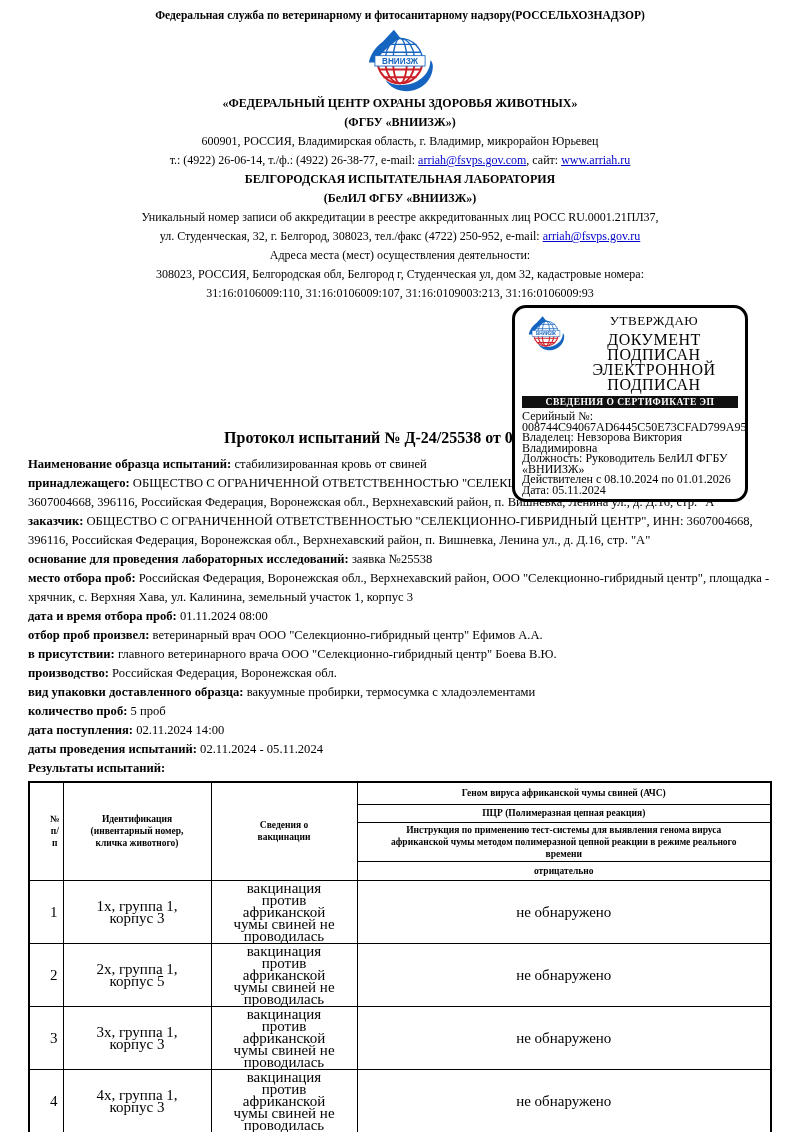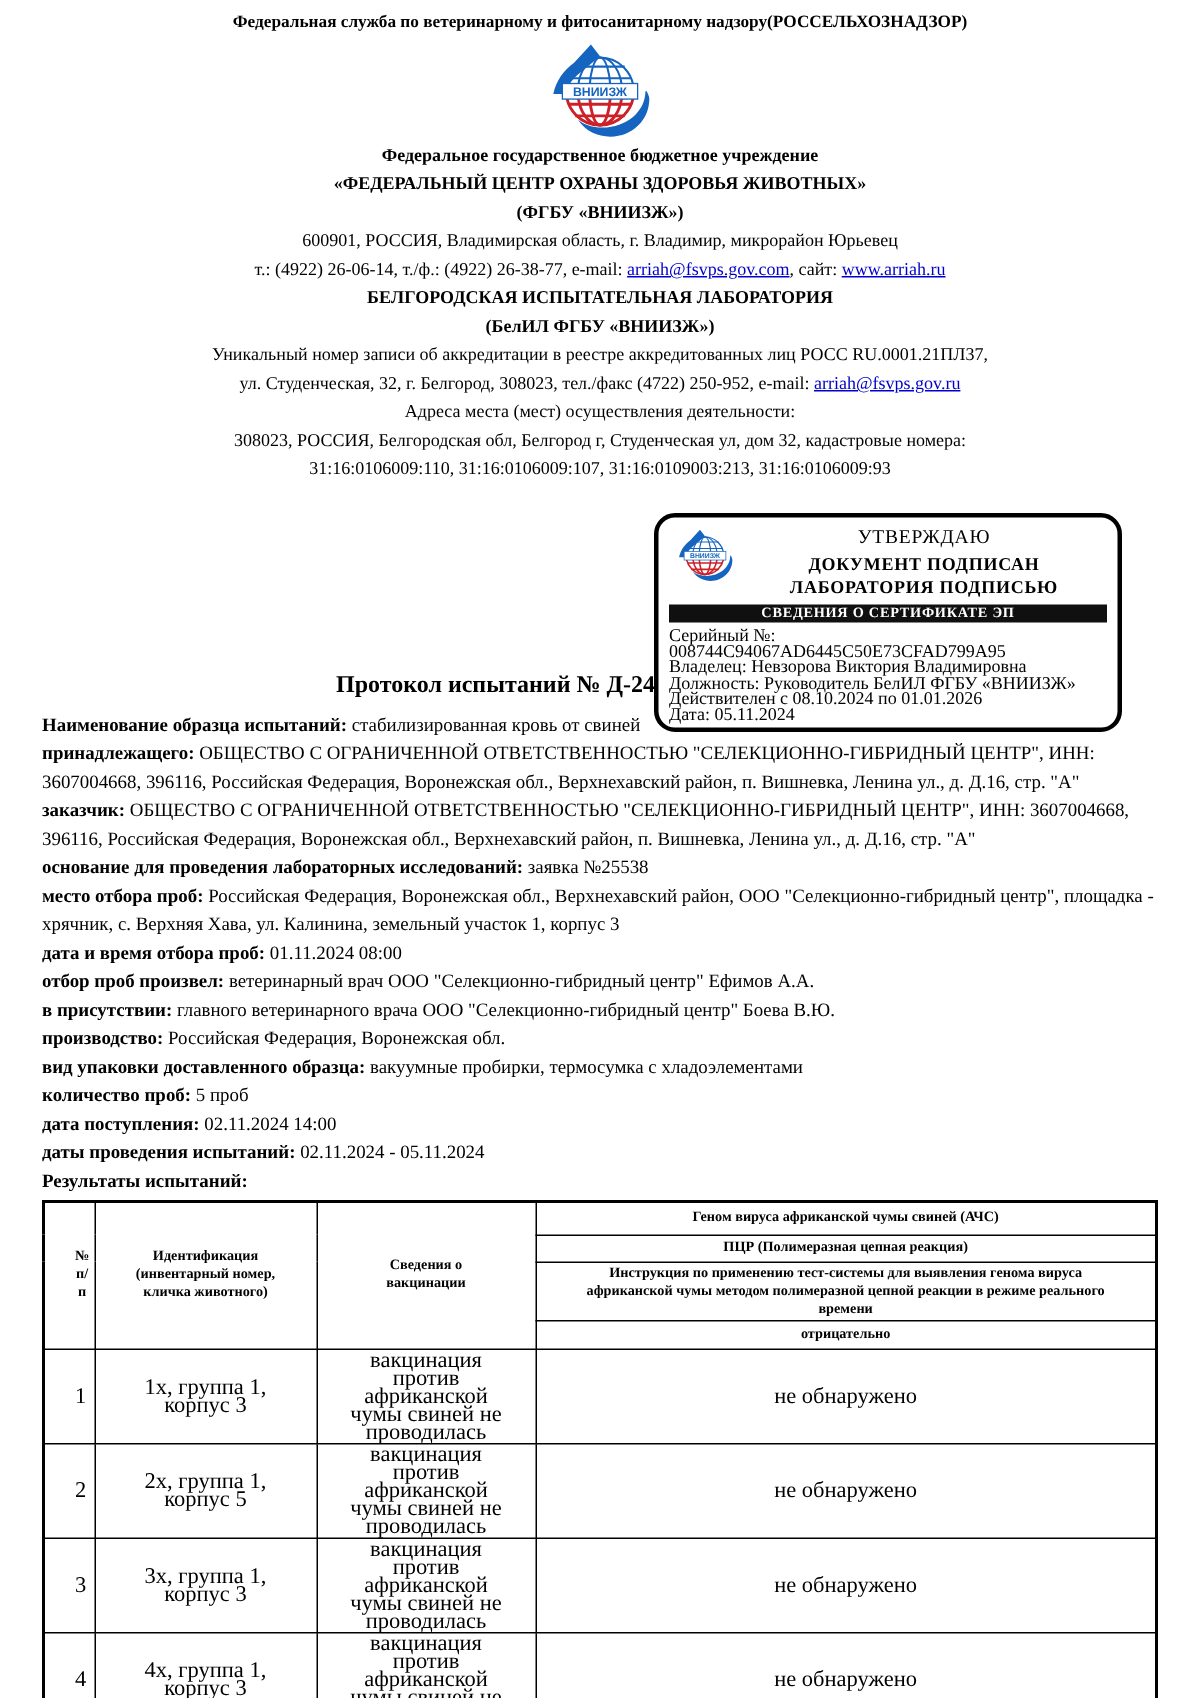--- a/index.html
+++ b/index.html
@@ -24,30 +24,30 @@
   .lb{fill:var(--logo-blue);}
   .gs{fill:none;}
   .lbs{stroke:var(--logo-blue);stroke-width:1.6;}
   .lrs{stroke:var(--logo-red);stroke-width:2.2;}
   .band{fill:#ffffff;stroke:var(--logo-blue);stroke-width:1;}
   .band-text{fill:var(--logo-blue);font-family:"Liberation Sans","DejaVu Sans",sans-serif;
     font-size:9.5px;font-weight:bold;text-anchor:middle;}
   
   .stamp-row{position:relative;height:124px;}
   .stamp{
-    position:absolute;top:20px;right:52px;width:312px;
+    position:absolute;top:2px;right:52px;width:236px;
     border:3px solid var(--stamp-border);border-radius:14px;
     padding:5px 7px 4px 7px;background:#fff;
   }
   .stamp-top{display:flex;align-items:flex-start;}
   .stamp-logo{width:48px;height:36px;flex:0 0 48px;margin-top:2px;}
   .stamp-logo svg{width:48px;height:36px;display:block;}
   .stamp-head{flex:1;text-align:center;}
   .approve{font-size:13px;letter-spacing:.5px;margin-bottom:3px;}
-  .signed{font-size:12px;line-height:15px;letter-spacing:.5px;font-weight:bold;}
+  .signed{font-size:16px;line-height:15px;letter-spacing:.5px;}
   .cert-bar{
     background:#101010;color:#fff;text-align:center;
     font-size:9.5px;font-weight:bold;letter-spacing:.5px;
     padding:1px 0;margin:4px 0 3px 0;
   }
   .cert-lines{font-size:12px;line-height:10.5px;text-align:left;}
   
   .doc-title{text-align:center;font-weight:bold;font-size:16px;margin:2px 0 8px 0;}
   .body-text{padding:0 30px 0 28px;font-size:12.6px;line-height:19px;}
   .body-text p{margin:0;}
@@ -105,21 +105,20 @@
           <ellipse cx="50" cy="38" rx="17" ry="26"></ellipse>
           <ellipse cx="50" cy="38" rx="8" ry="26"></ellipse>
           <line x1="26" y1="48" x2="74" y2="48"></line>
           <line x1="31" y1="57" x2="69" y2="57"></line>
         </g>
         <rect class="band" x="21" y="32" width="58" height="12"></rect>
         <text class="band-text" x="50" y="41.5">ВНИИЗЖ</text>
       </svg>
     </div>
 
-    <div class="b">Федеральное государственное бюджетное учреждение</div>
     <div class="b">«ФЕДЕРАЛЬНЫЙ ЦЕНТР ОХРАНЫ ЗДОРОВЬЯ ЖИВОТНЫХ»</div>
     <div class="b">(ФГБУ «ВНИИЗЖ»)</div>
     <div>600901, РОССИЯ, Владимирская область, г. Владимир, микрорайон Юрьевец</div>
     <div><span>т.: (4922) 26-06-14, т./ф.: (4922) 26-38-77, e-mail: </span><a>arriah@fsvps.gov.com</a><span>, сайт: </span><a>www.arriah.ru</a></div>
     <div class="b">БЕЛГОРОДСКАЯ ИСПЫТАТЕЛЬНАЯ ЛАБОРАТОРИЯ</div>
     <div class="b">(БелИЛ ФГБУ «ВНИИЗЖ»)</div>
     <div>Уникальный номер записи об аккредитации в реестре аккредитованных лиц РОСС RU.0001.21ПЛ37,</div>
     <div><span>ул. Студенческая, 32, г. Белгород, 308023, тел./факс (4722) 250-952, e-mail: </span><a>arriah@fsvps.gov.ru</a></div>
     <div>Адреса места (мест) осуществления деятельности:</div>
     <div>308023, РОССИЯ, Белгородская обл, Белгород г, Студенческая ул, дом 32, кадастровые номера:</div>
@@ -155,21 +154,21 @@
               <line x1="26" y1="48" x2="74" y2="48"></line>
               <line x1="31" y1="57" x2="69" y2="57"></line>
             </g>
             <rect class="band" x="21" y="32" width="58" height="12"></rect>
             <text class="band-text" x="50" y="41.5">ВНИИЗЖ</text>
           </svg>
         </div>
         <div class="stamp-head">
           <div class="approve">УТВЕРЖДАЮ</div>
           <div class="signed">ДОКУМЕНТ ПОДПИСАН</div>
-          <div class="signed">ЛАБОРАТОРИЯ ПОДПИСЬЮ</div>
+          <div class="signed">ЭЛЕКТРОННОЙ ПОДПИСАН</div>
         </div>
       </div>
       <div class="cert-bar">СВЕДЕНИЯ О СЕРТИФИКАТЕ ЭП</div>
       <div class="cert-lines">
         <div>Серийный №: 008744C94067AD6445C50E73CFAD799A95</div>
         <div>Владелец: Невзорова Виктория Владимировна</div>
         <div>Должность: Руководитель БелИЛ ФГБУ «ВНИИЗЖ»</div>
         <div>Действителен с 08.10.2024 по 01.01.2026</div>
         <div>Дата: 05.11.2024</div>
       </div>

